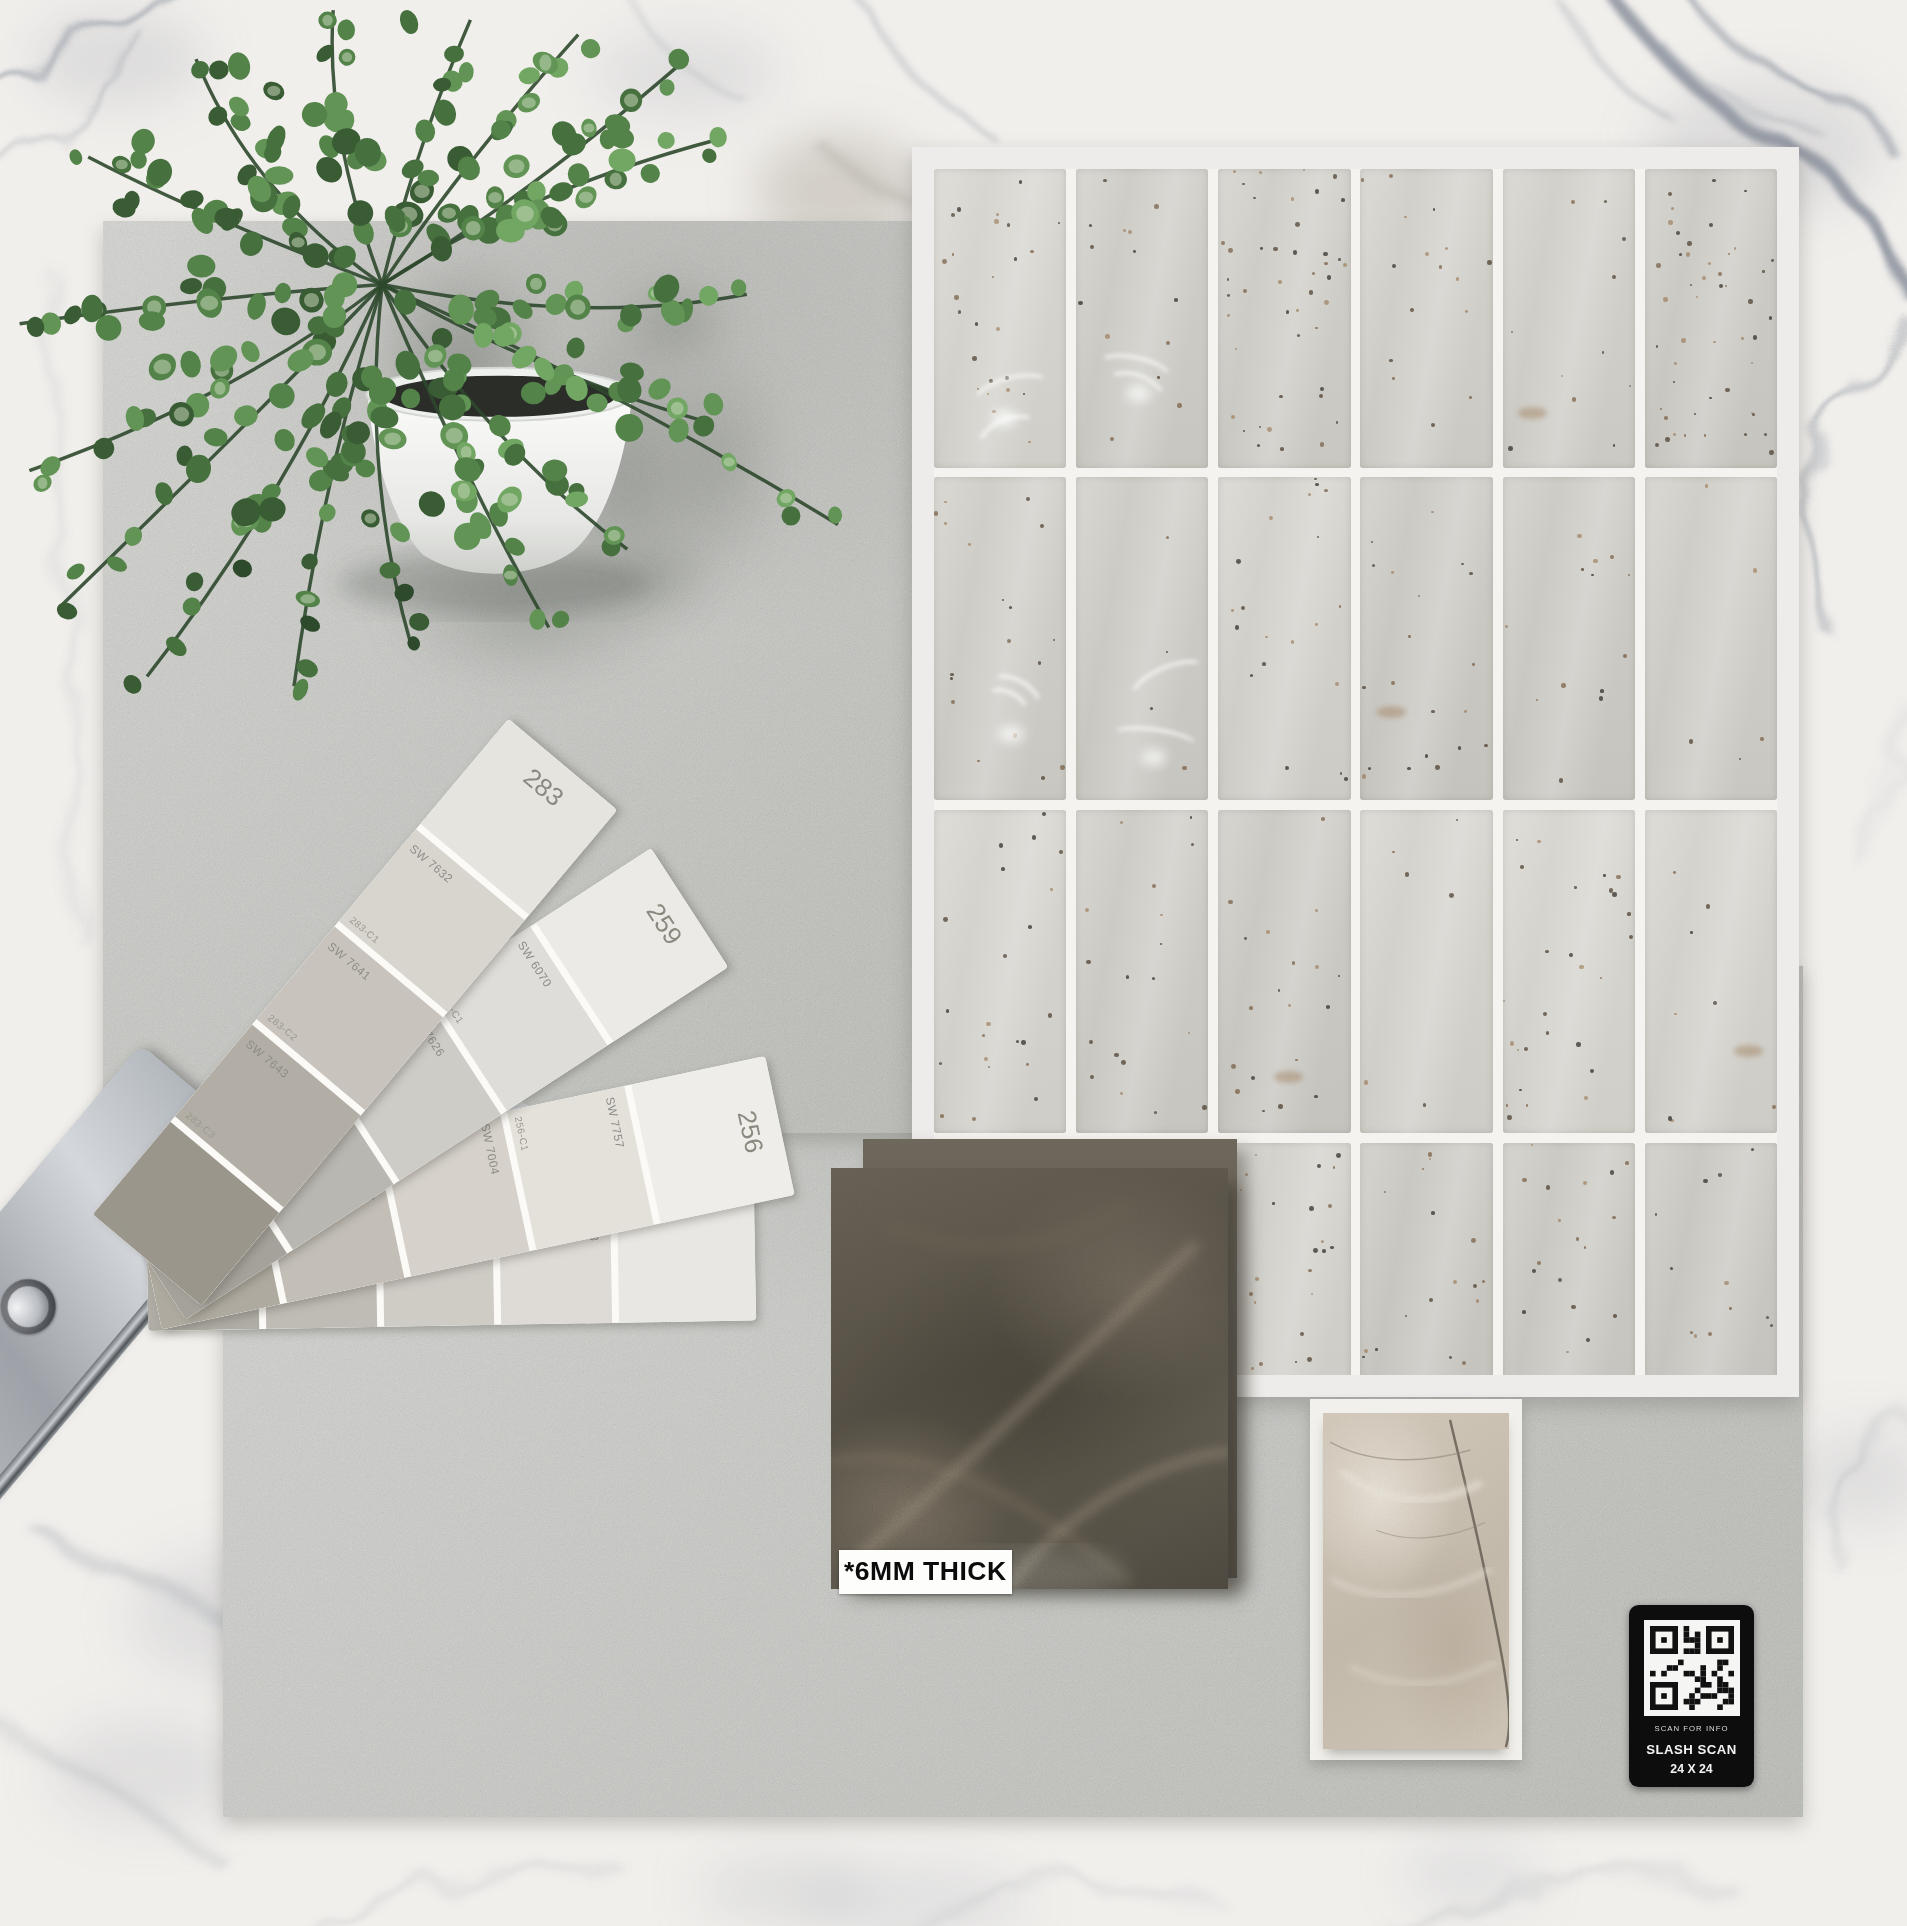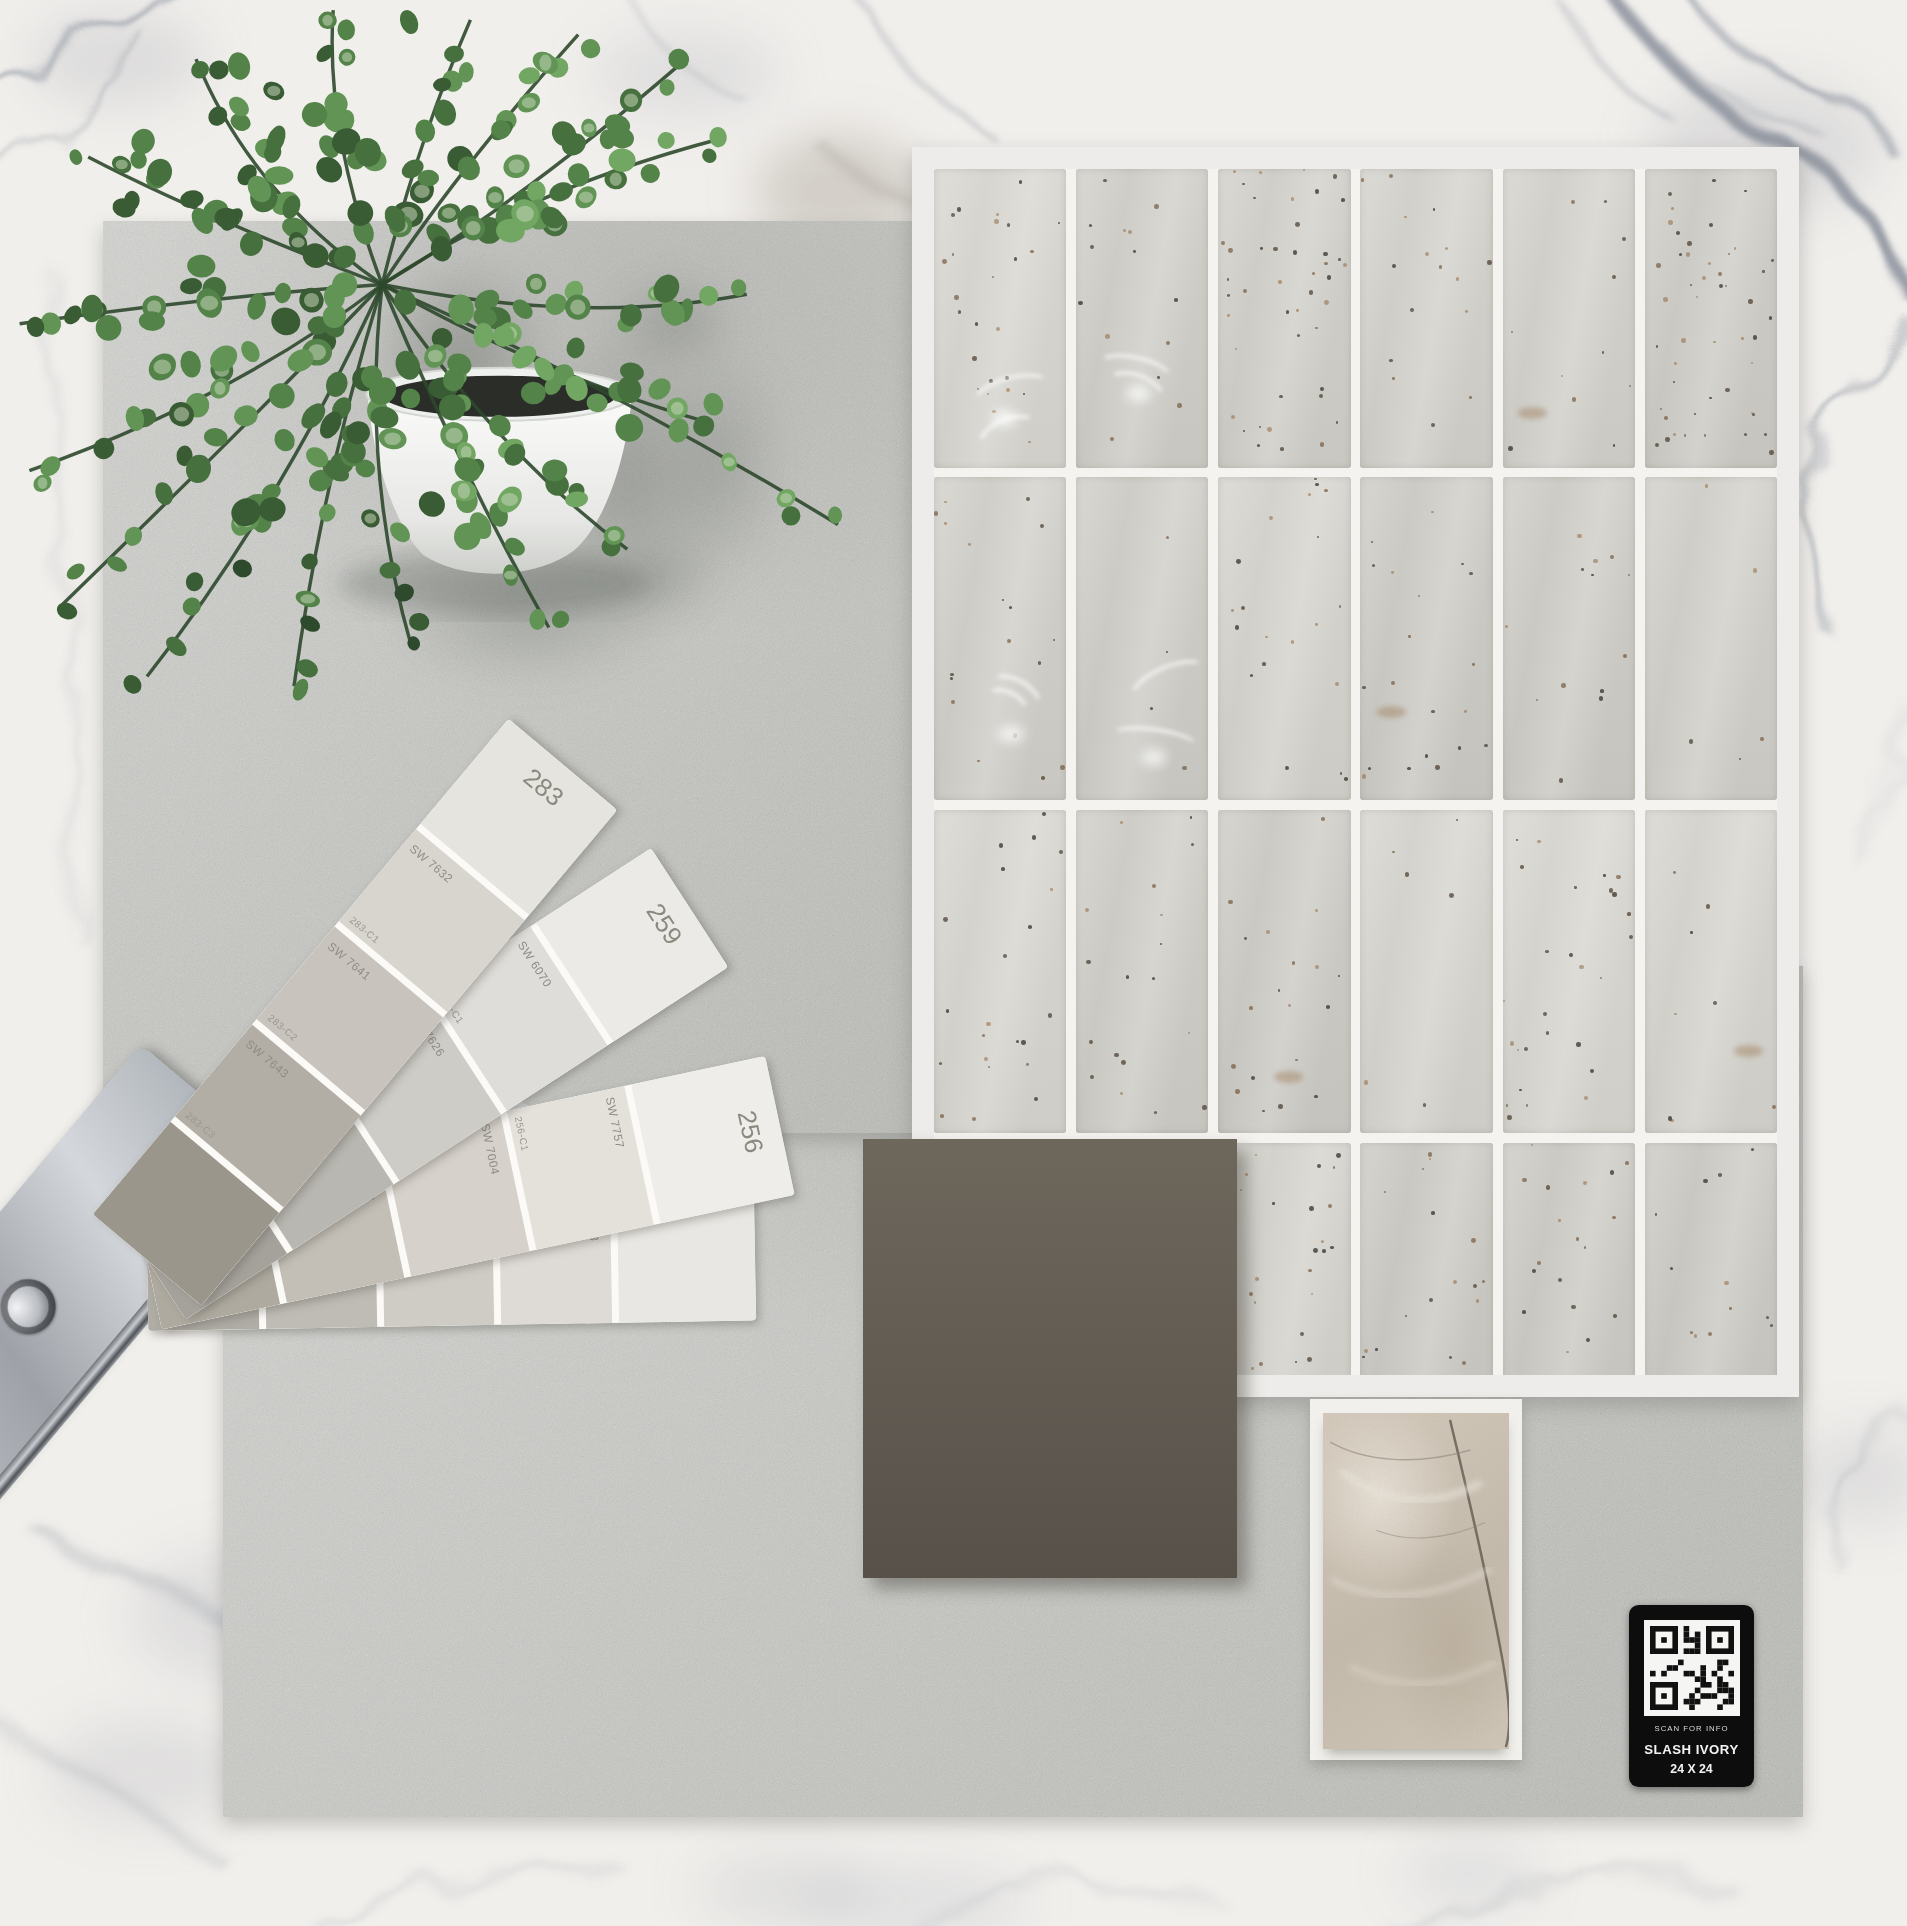--- a/index.html
+++ b/index.html
@@ -755,20 +755,33 @@
           <span class="dot" style="left: 47.3074%; top: 58.4831%; width: 4px; height: 4px; background: rgba(110, 82, 52, 0.65);"></span>
           <span class="dot" style="left: 34.0959%; top: 58.1111%; width: 3.3px; height: 3.3px; background: rgba(110, 82, 52, 0.65);"></span>
           <span class="dot" style="left: 18.6012%; top: 38.3695%; width: 3.5px; height: 3.5px; background: rgba(52, 48, 42, 0.75);"></span>
           <span class="dot" style="left: 7.45226%; top: 21.7885%; width: 2.7px; height: 2.7px; background: rgba(70, 56, 40, 0.7);"></span>
           <span class="dot" style="left: 59.9082%; top: 42.7383%; width: 4.3px; height: 4.3px; background: rgba(140, 96, 52, 0.5);"></span>
         </div>
       </div>
   </div>
 
   <div id="dark-backer" class="abs"></div>
+  <div id="dark-tile" class="abs">
+    <svg class="fill" viewBox="0 0 405 430" preserveAspectRatio="none">
+      <g filter="url(#soft6)" fill="none" stroke-linecap="round">
+        <path d="M30,395 C110,330 220,220 370,80" stroke="#a79c89" stroke-width="10" opacity=".5"></path>
+        <path d="M0,300 C90,280 190,330 300,420" stroke="#94886f" stroke-width="7" opacity=".4"></path>
+        <path d="M180,430 C230,360 320,300 405,290" stroke="#b3a894" stroke-width="9" opacity=".45"></path>
+        <path d="M60,60 C140,90 210,90 300,40" stroke="#6f6756" stroke-width="12" opacity=".4"></path>
+      </g>
+      <ellipse cx="210" cy="415" rx="90" ry="26" fill="#ffffff" opacity=".15" filter="url(#soft12)"></ellipse>
+      <rect width="405" height="430" filter="url(#grainDark)" opacity=".45"></rect>
+    </svg>
+    <div id="dark-tile-label">*6MM THICK</div>
+  </div>
 
   <div id="small-backer" class="abs"></div>
   <div id="small-tile" class="abs">
     <svg class="fill" viewBox="0 0 190 343" preserveAspectRatio="none">
       <g fill="none" stroke-linecap="round">
         <path d="M130,8 C150,90 170,180 183,250 C190,290 193,320 187,340" stroke="#5f584c" stroke-width="2.5" opacity=".8"></path>
         <path d="M20,60 C60,92 110,98 160,72" stroke="#e9e4da" stroke-width="6" opacity=".8" filter="url(#soft3)"></path>
         <path d="M10,170 C55,195 115,190 170,160" stroke="#e9e4da" stroke-width="5" opacity=".6" filter="url(#soft3)"></path>
         <path d="M30,260 C80,285 130,280 175,255" stroke="#ded7ca" stroke-width="6" opacity=".55" filter="url(#soft3)"></path>
         <path d="M8,30 C40,48 90,55 150,38" stroke="#8d8476" stroke-width="1.4" opacity=".6"></path>
@@ -833,21 +846,21 @@
           <rect x="6" y="13" width="1" height="1" fill="#111"></rect>
           <rect x="7" y="13" width="1" height="1" fill="#111"></rect>
           <rect x="8" y="13" width="1" height="1" fill="#111"></rect>
           <rect x="13" y="13" width="1" height="1" fill="#111"></rect>
           <rect x="14" y="13" width="1" height="1" fill="#111"></rect>
           <rect x="7" y="14" width="1" height="1" fill="#111"></rect>
           <rect x="12" y="14" width="1" height="1" fill="#111"></rect>
         </svg>
       </div>
     <div id="qr-caption">SCAN FOR INFO</div>
-    <div id="qr-product">SLASH IVORY</div>
+    <div id="qr-product">SLASH SCAN</div>
     <div id="qr-size">24 X 24</div>
   </div>
 
   <svg class="abs" style="left:59px;top:961px;width:627px;height:392px" viewBox="0 0 640 400">
     <polygon points="35,242 290,35 608,225 185,372" fill="url(#metal)" opacity=".95"></polygon>
     <path d="M70,230 L300,70" stroke="#ffffff" stroke-width="6" opacity=".6" filter="url(#soft3)" fill="none"></path>
   </svg>
   <div id="fan-strips">
       <div class="strip" style="width: 647px; z-index: 24; transform: rotate(-50deg);">
         <div class="seg" style="flex: 0 0 137px; background: rgb(230, 228, 223);">

